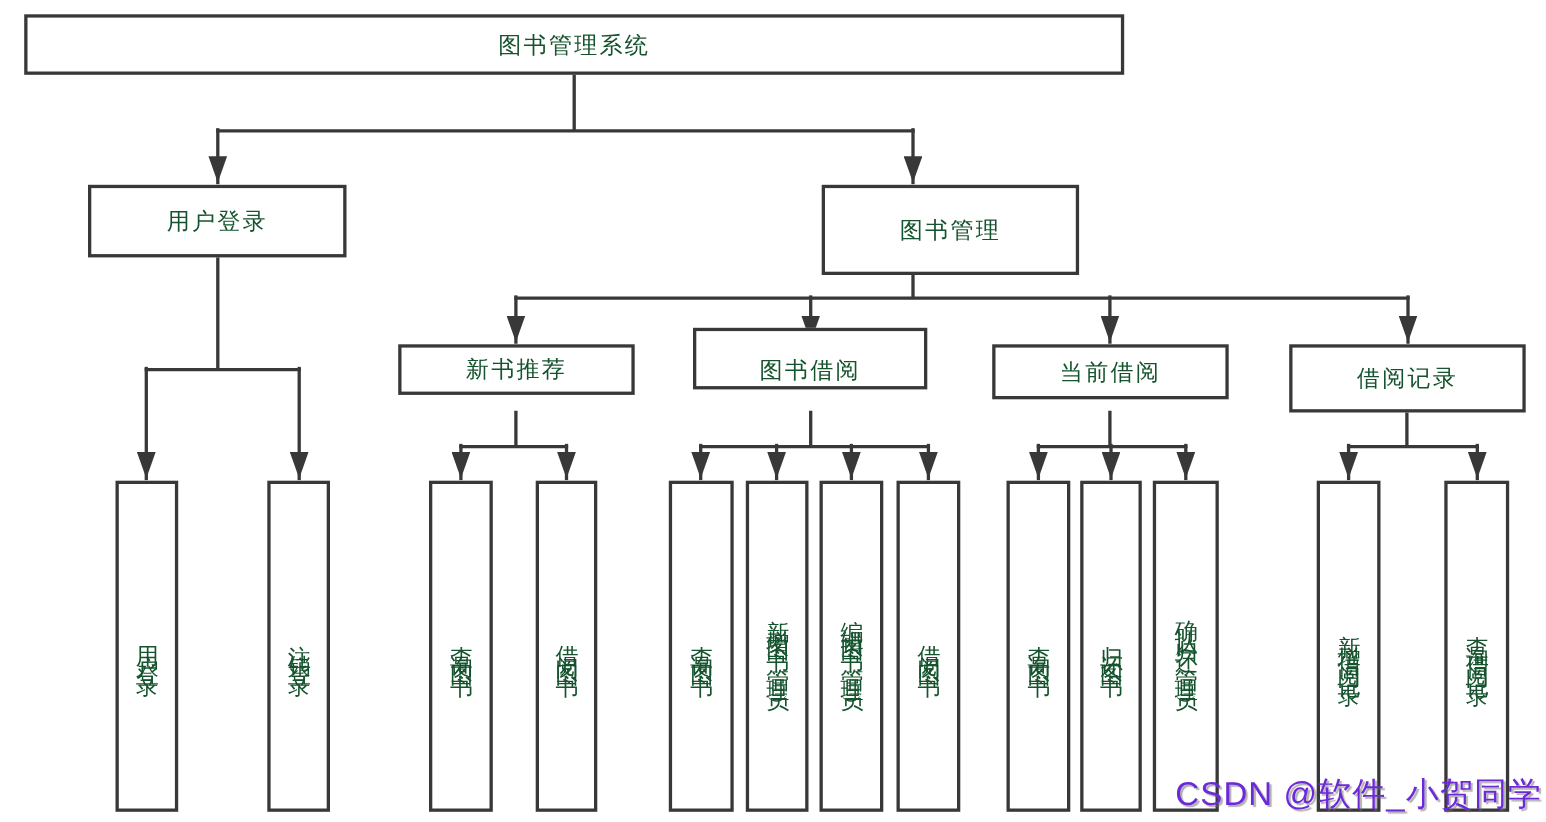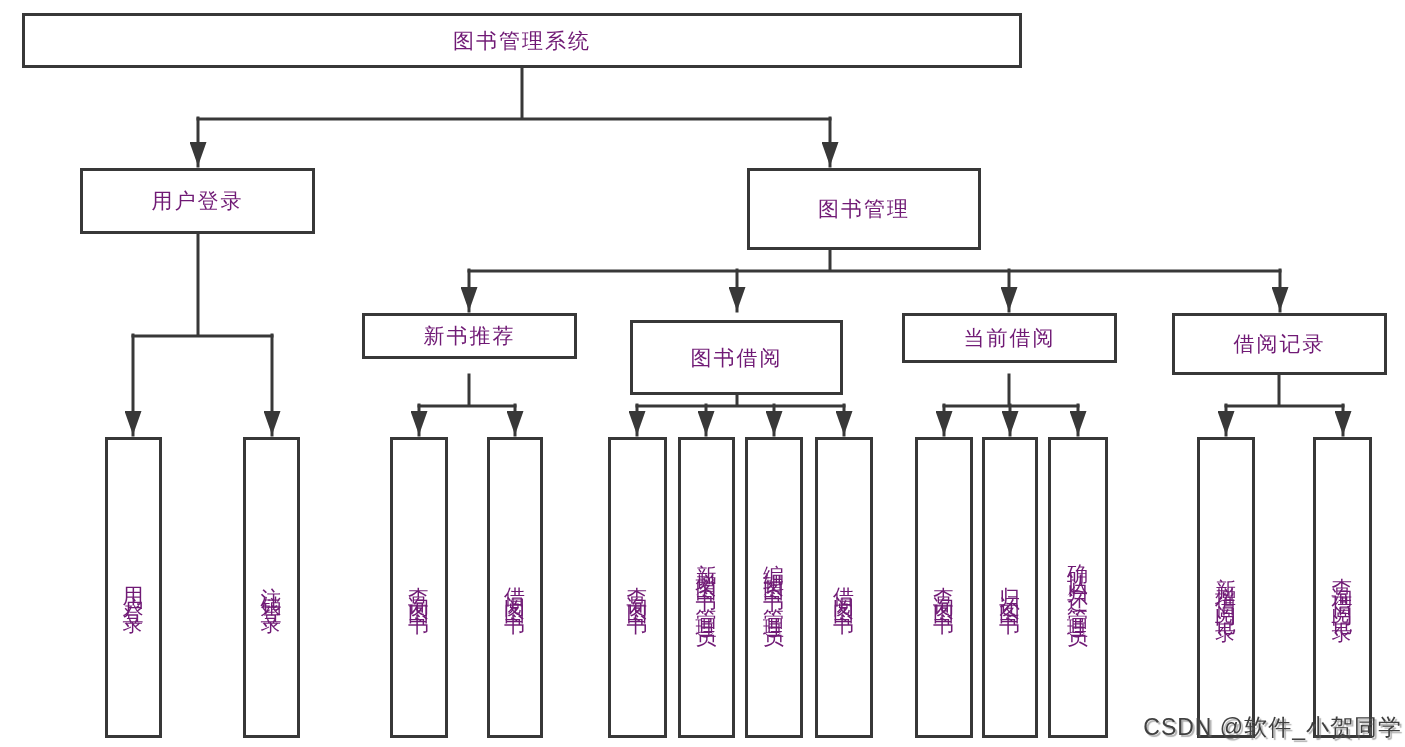--- a/index.html
+++ b/index.html
@@ -17,40 +17,40 @@
     width: 1405px; height: 747px;
   }
   .box {
     position: absolute;
     box-sizing: border-box;
     border: 3px solid #383838;
     background: #ffffff;
     display: flex;
     align-items: center;
     justify-content: center;
-    color: #701a75;
+    color: #14532d;
     font-size: 21px;
     letter-spacing: 2px;
     white-space: nowrap;
   }
   .vbox span {
     writing-mode: vertical-rl;
     text-orientation: mixed;
     line-height: 1;
     letter-spacing: 9px;
     font-size: 21px;
   }
   
   .n-root   { left: 22px;  top: 13px;  width: 1000px; height: 55px; }
   
   .n-ulogin { left: 80px;  top: 168px; width: 235px; height: 66px; }
   .n-bmgmt  { left: 713px; top: 168px; width: 234px; height: 82px; margin-left: 34px; }
   
   .n-nbr { left: 362px;  top: 313px; width: 215px; height: 46px; }
-  .n-bb  { left: 630px;  top: 320px; width: 213px; height: 75px; }
+  .n-bb  { left: 630px;  top: 298px; width: 213px; height: 56px; align-items: flex-end; }
   .n-cb  { left: 902px;  top: 313px; width: 215px; height: 50px; }
   .n-br  { left: 1172px; top: 313px; width: 215px; height: 62px; }
   
   .leaf { top: 437px; height: 301px; }
   .l-ulogin  { left: 105px;  width: 57px; }
   .l-logout  { left: 243px;  width: 57px; }
   .l-nbr-q   { left: 390px;  width: 58px; }
   .l-nbr-b   { left: 487px;  width: 56px; }
   .l-bb-q    { left: 608px;  width: 59px; }
   .l-bb-add  { left: 678px;  width: 57px; }
@@ -58,23 +58,23 @@
   .l-bb-b    { left: 815px;  width: 58px; }
   .l-cb-q    { left: 915px;  width: 58px; }
   .l-cb-r    { left: 982px;  width: 56px; }
   .l-cb-c    { left: 1048px; width: 60px; }
   .l-br-add  { left: 1197px; width: 58px; }
   .l-br-q    { left: 1313px; width: 59px; }
   .watermark {
     position: absolute;
     right: 3px;
     bottom: 4px;
-    font-size: 23px;
+    font-size: 30px;
     letter-spacing: 1px;
-    color: #404040;
+    color: #6d28d9;
     text-shadow: 2px 2px 1px rgba(110,110,110,0.55);
     white-space: nowrap;
   }
 </style>
 </head>
 <body>
 
 <div class="stage">
 
   <svg class="connectors" viewBox="0 0 1405 747" aria-hidden="true">

